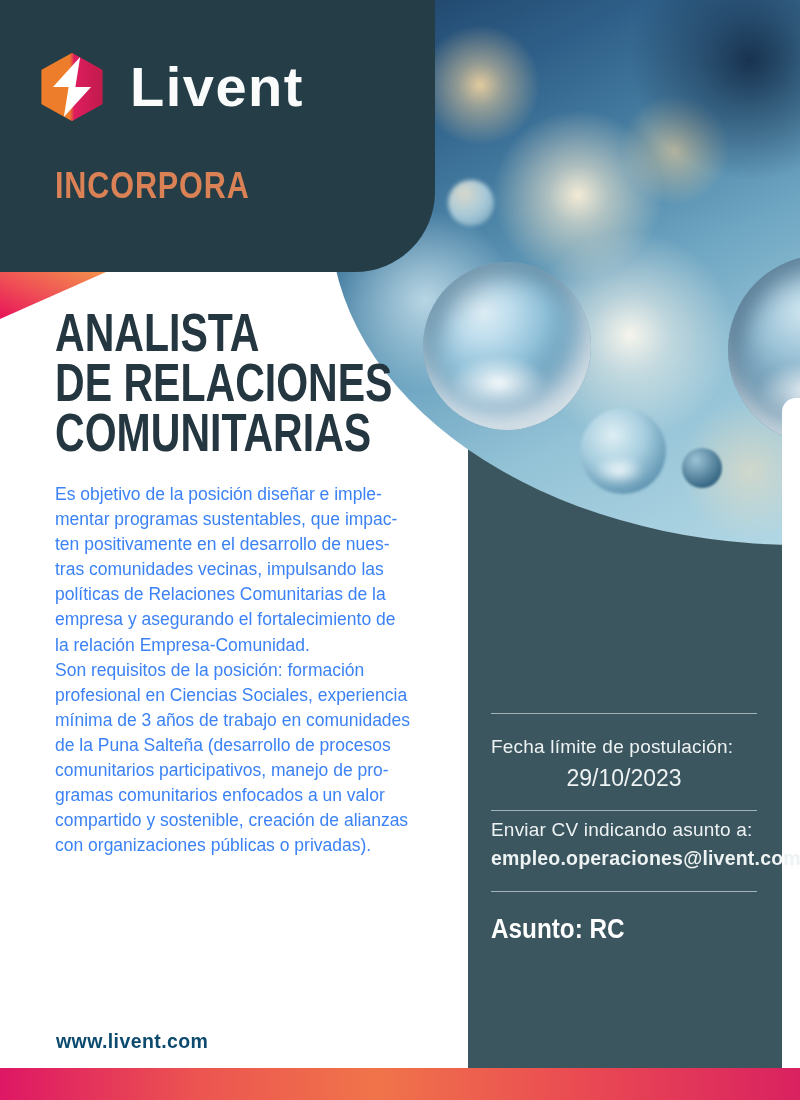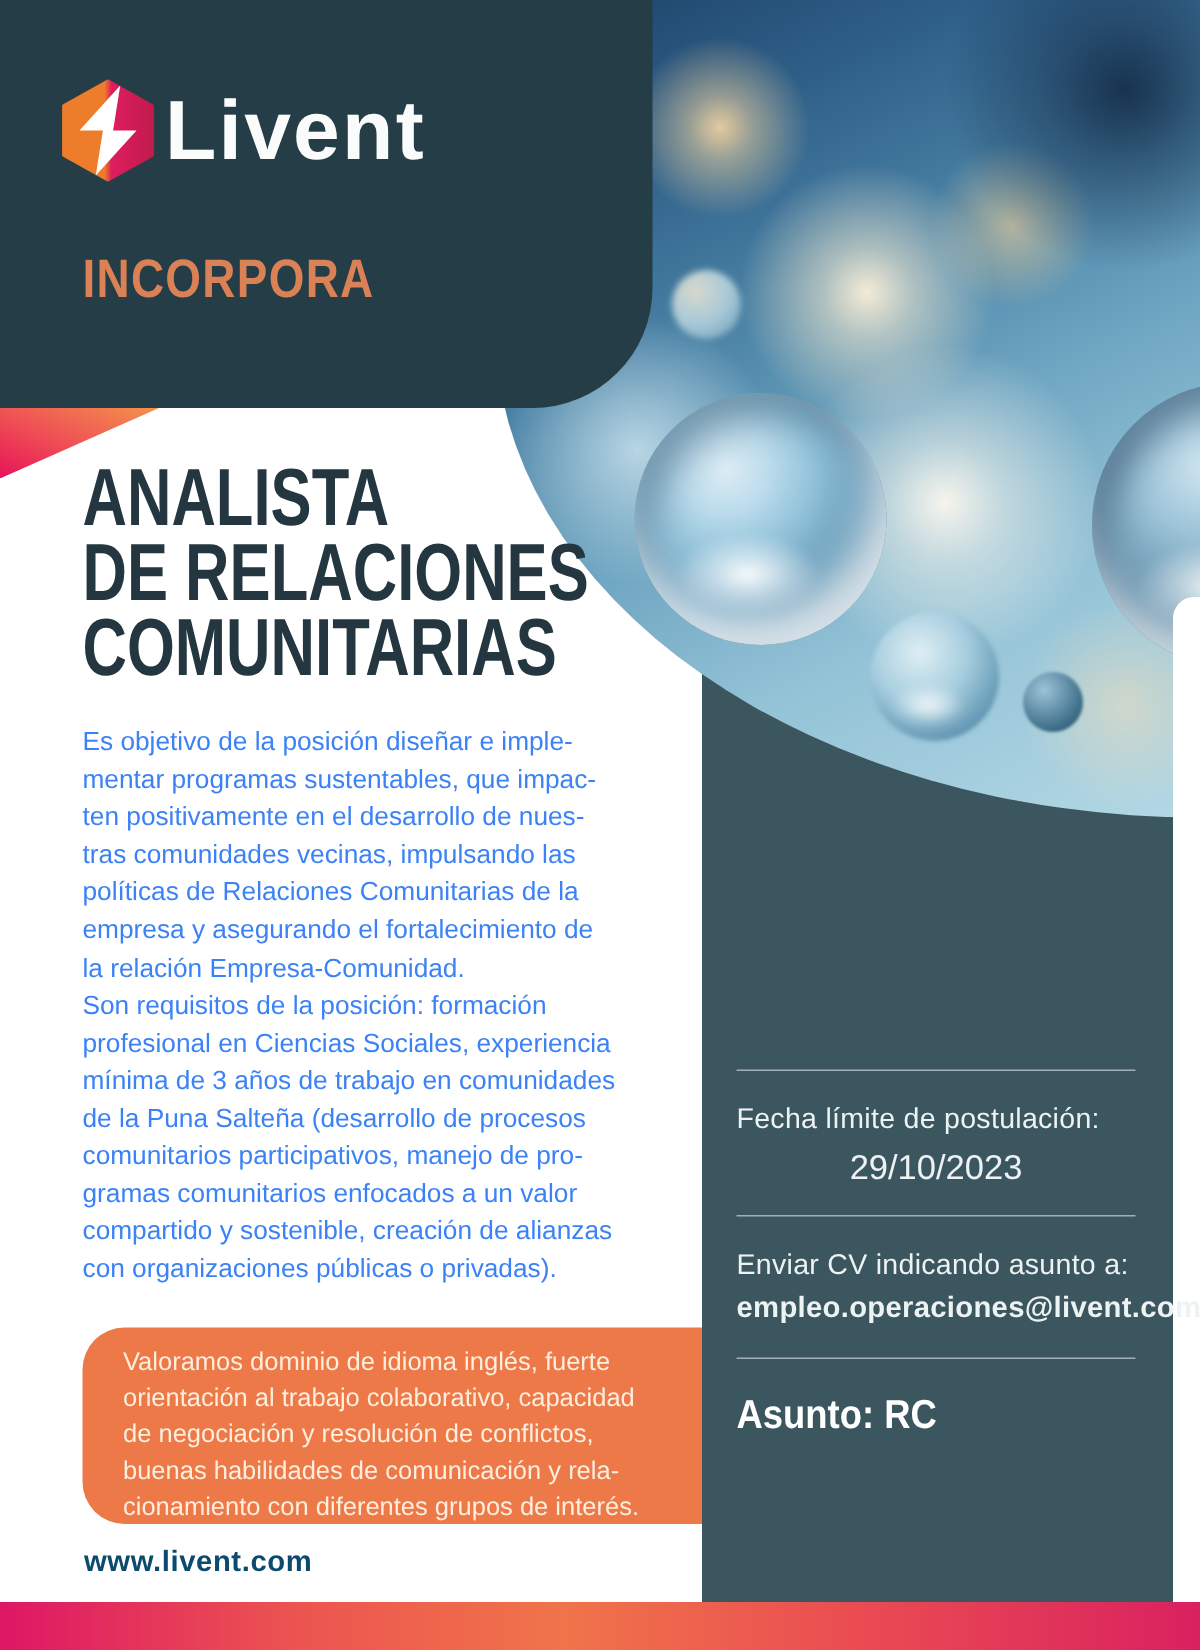--- a/index.html
+++ b/index.html
@@ -53,31 +53,31 @@
     position:absolute; left:468px; top:445px; width:314px; height:623px;
     background:#3c565f; z-index:2; color:#edf2f3;
     padding:0 25px 0 23px; box-sizing:border-box;
   }
   .divider { border:none; border-top:1px solid rgba(225,235,238,.62); margin:0; }
   .d1 { margin-top:268px; }
   .d2 { margin-top:18px; }
   .d3 { margin-top:21px; }
   .deadline-label { font-size:19px;   margin:22px 0 0; letter-spacing:.2px; }
   .deadline-date  { font-size:23px;   margin:7px 0 0;text-align:center; }
-  .cv-label       { font-size:19px;   margin:22px 0 0; letter-spacing:.2px; }
+  .cv-label       { font-size:19px;   margin:8px 0 0; letter-spacing:.2px; }
   .cv-email       { font-size:19.5px; margin:6px 0 0; font-weight:bold; letter-spacing:.2px; }
   .subject        { font-size:27px;   margin:22px 0 0; font-weight:bold;
                     transform:scaleX(.9); transform-origin:left top; color:#ffffff; }
 
   
   .header-panel {
     position:absolute; left:0; top:0; width:435px; height:272px;
     background:#253d46; border-bottom-right-radius:80px; z-index:5;
   }
-  .logo-row { position:absolute; left:38px; top:52px; display:flex; align-items:center; gap:4px; }
+  .logo-row { position:absolute; left:38px; top:52px; display:flex; align-items:center; gap:24px; }
   .logo-mark { width:68px; height:70px; display:block; }
   .wordmark { color:#fafcfc; font-size:56px; font-weight:bold; letter-spacing:1.5px; line-height:1; }
   .incorpora {
     position:absolute; left:55px; top:168px; color:#da8156;
     font-size:36px; font-weight:600; letter-spacing:1px;
     transform:scaleX(.85); transform-origin:left top; line-height:1;
   }
   .wedge {
     position:absolute; left:0; top:272px; width:106px; height:47px; z-index:4;
     background:linear-gradient(to top right, #e71359 0%, #ef4f55 45%, #f4924c 100%);
@@ -170,24 +170,17 @@
 la relación Empresa-Comunidad.
 Son requisitos de la posición: formación
 profesional en Ciencias Sociales, experiencia
 mínima de 3 años de trabajo en comunidades
 de la Puna Salteña (desarrollo de procesos
 comunitarios participativos, manejo de pro-
 gramas comunitarios enfocados a un valor
 compartido y sostenible, creación de alianzas
 con organizaciones públicas o privadas).</p>
 
-  <div class="highlight-box">
-    <p class="highlight-text">Valoramos dominio de idioma inglés, fuerte
-orientación al trabajo colaborativo, capacidad
-de negociación y resolución de conflictos,
-buenas habilidades de comunicación y rela-
-cionamiento con diferentes grupos de interés.</p>
-  </div>
 
   <p class="website">www.livent.com</p>
 
   <div class="bottom-bar"></div>
 </div>
 
 </body></html>

